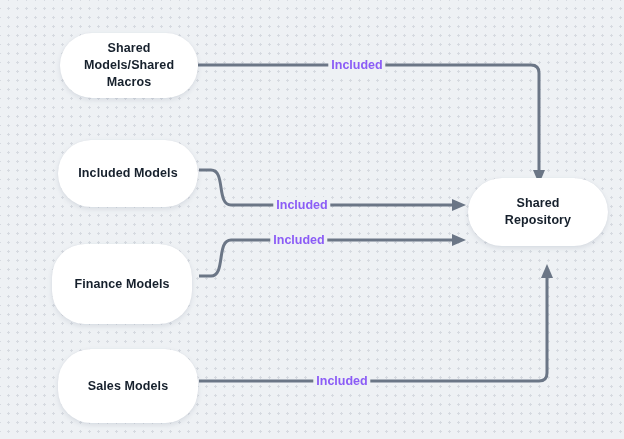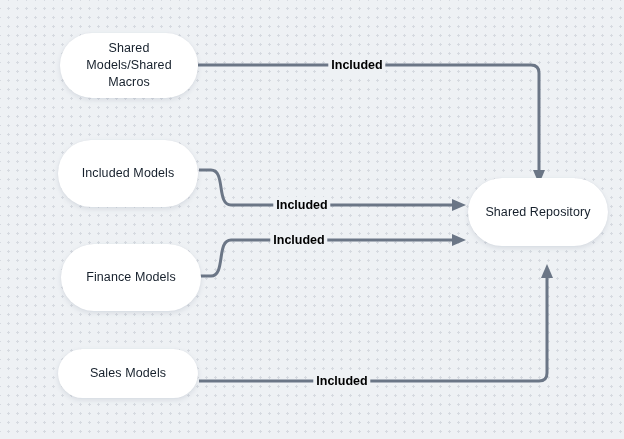--- a/index.html
+++ b/index.html
@@ -26,30 +26,30 @@
   .edges-svg polygon{fill:#6b7686;stroke:none;}
   .node{
     position:absolute;
     background:#ffffff;
     border-radius:33px;
     box-shadow:0 2px 5px rgba(80,95,120,0.14), 0 0 1px rgba(80,95,120,0.10);
     display:flex;align-items:center;justify-content:center;
     text-align:center;
     color:#16202c;
     font-size:12.5px;
-    font-weight:400;
+    font-weight:700;
     line-height:17px;
     letter-spacing:0.1px;
   }
   .node-label{padding:0 14px;}
   .edge-label{
     position:absolute;
     transform:translate(-50%,-50%);
     background:#eef1f4;
-    color:#000000;
+    color:#8b5cf6;
     font-size:12.5px;
     font-weight:600;
     line-height:14px;
     padding:1px 3px;
     white-space:nowrap;
   }
 </style>
 </head>
 <body>
 
@@ -84,25 +84,25 @@
   <div class="edge-label" style="left:342px;top:381px;">Included</div>
 
   <div class="node" style="left:60px;top:33px;width:138px;height:65px;border-radius:32px;">
     <div class="node-label" style="padding:0 28px;">Shared Models/Shared Macros</div>
   </div>
 
   <div class="node" style="left:58px;top:140px;width:140px;height:67px;">
     <div class="node-label">Included Models</div>
   </div>
 
-  <div class="node" style="left:61px;top:244px;width:140px;height:67px;">
+  <div class="node" style="left:52px;top:244px;width:140px;height:80px;">
     <div class="node-label">Finance Models</div>
   </div>
 
-  <div class="node" style="left:58px;top:349px;width:140px;height:49px;">
+  <div class="node" style="left:58px;top:349px;width:140px;height:74px;">
     <div class="node-label">Sales Models</div>
   </div>
 
   <div class="node" style="left:468px;top:178px;width:140px;height:68px;border-radius:34px;">
     <div class="node-label">Shared Repository</div>
   </div>
 
 </div>
 
 </body></html>

